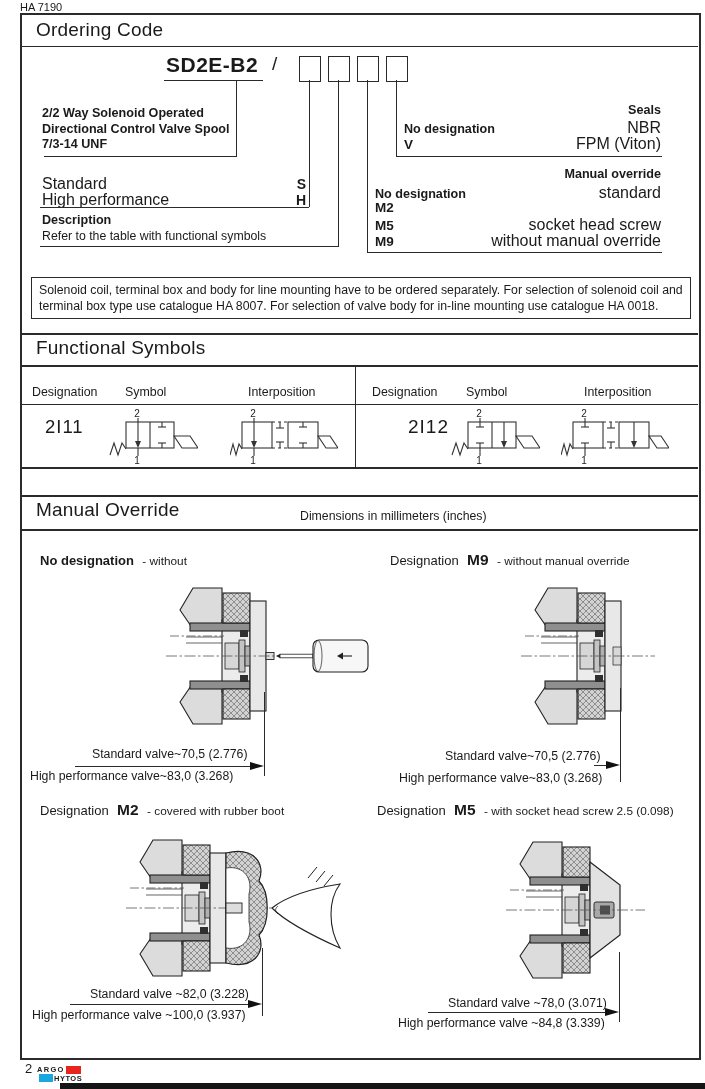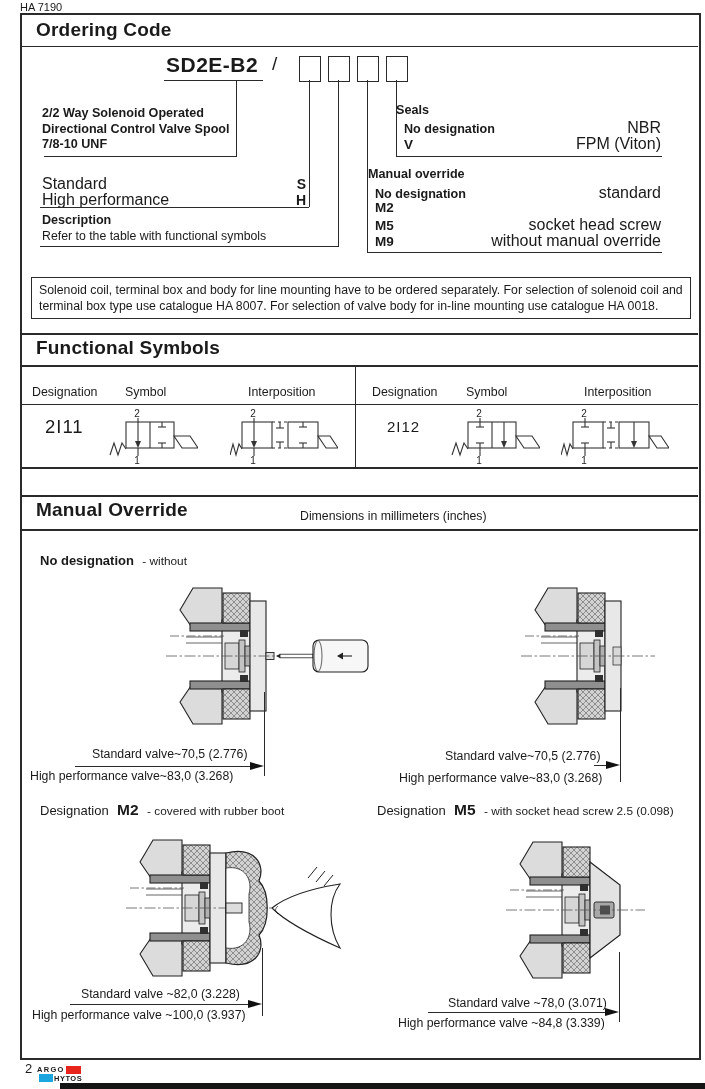--- a/index.html
+++ b/index.html
@@ -3,27 +3,27 @@
 <meta charset="utf-8">
 <style>
   html,body{margin:0;padding:0;background:#fff}
   #page{position:relative;width:705px;height:1089px;background:#fff;overflow:hidden;
         font-family:"Liberation Sans",sans-serif;color:#1a1a1a}
   .t{position:absolute;white-space:nowrap;font-size:12.3px;line-height:15px;color:#1a1a1a}
   .b{font-weight:bold}
   .hl{position:absolute;background:#2a2a2a;height:1.3px}
   .vl{position:absolute;background:#2a2a2a;width:1.2px}
   .frame{position:absolute;left:20px;top:13px;width:677px;height:1043px;border:2px solid #2b2b2b}
-  .sec{position:absolute;font-size:19px;font-weight:bold;letter-spacing:0.2px}
+  .sec{position:absolute;font-size:19px;font-weight:normal;letter-spacing:0.2px}
   .model{position:absolute;font-size:21px;font-weight:bold;letter-spacing:0.5px}
   .slash{position:absolute;font-size:19px}
   .cbox{position:absolute;width:20px;height:24px;border:1.4px solid #2a2a2a;background:#fff}
   .rows{position:absolute}
   .row{display:flex;justify-content:space-between;align-items:baseline}
-  .right{}
+  .right{text-align:right}
   .note{position:absolute;left:31px;top:277px;width:644px;border:1.4px solid #2b2b2b;
         padding:4px 7px;font-size:12.3px;line-height:16px}
   .sy,.dg{position:absolute}
   svg text{font-family:"Liberation Sans",sans-serif;font-size:10px;fill:#222;text-anchor:middle}
   .arr{position:absolute;width:0;height:0;border-top:4.5px solid transparent;
        border-bottom:4.5px solid transparent;border-left:14px solid #111}
   .dimtext{position:absolute;white-space:nowrap;font-size:12.3px}
   .vlabel{position:absolute;white-space:nowrap}
   .vlabel .pfx{font-size:13px}
   .vlabel .code{font-size:15.5px;font-weight:bold;margin-left:4px}
@@ -84,21 +84,21 @@
 
   <div class="vl" style="left:236px;top:80px;height:77px"></div>
   <div class="vl" style="left:309px;top:80px;height:127px"></div>
   <div class="vl" style="left:338px;top:80px;height:167px"></div>
   <div class="vl" style="left:367px;top:80px;height:172px"></div>
   <div class="vl" style="left:396px;top:80px;height:76px"></div>
 
   <div class="t b" style="left:42px;top:106px;font-size:12.6px;line-height:15.5px">
     <div>2/2 Way Solenoid Operated</div>
     <div>Directional Control Valve Spool</div>
-    <div>7/8-10 UNF</div>
+    <div>7/3-14 UNF</div>
   </div>
   <div class="hl" style="left:44px;top:156px;width:193px"></div>
 
   <div class="rows" style="left:42px;top:175px;width:264px">
     <div class="row" style="height:16px">
       <span>Standard</span>
       <span class="b" style="font-size:14px">S</span>
     </div>
     <div class="row" style="height:16px">
       <span>High performance</span>
@@ -154,21 +154,21 @@
   <div class="hl" style="left:22px;top:467px;width:676px;height:1.5px"></div>
 
   <div class="t" style="left:32px;top:385px;font-size:12.4px">Designation</div>
   <div class="t" style="left:125px;top:385px;font-size:12.4px">Symbol</div>
   <div class="t" style="left:248px;top:385px;font-size:12.4px">Interposition</div>
   <div class="t" style="left:372px;top:385px;font-size:12.4px">Designation</div>
   <div class="t" style="left:466px;top:385px;font-size:12.4px">Symbol</div>
   <div class="t" style="left:584px;top:385px;font-size:12.4px">Interposition</div>
 
   <div class="t" style="left:45px;top:419px;font-size:18.5px;letter-spacing:1px">2I11</div>
-  <div class="t" style="left:387px;top:419px;font-size:15px;letter-spacing:1px">2I12</div>
+  <div class="t" style="left:408px;top:419px;font-size:19px;letter-spacing:1px">2I12</div>
 
   <svg class="sy" style="left:108px;top:408px" width="90" height="56" viewBox="0 0 90 56">
     <g stroke="#333" stroke-width="1.1" fill="none">
       <rect x="18" y="14" width="48" height="26"></rect>
       <line x1="42" y1="14" x2="42" y2="40"></line>
       <line x1="30" y1="10" x2="30" y2="14"></line>
       <line x1="30" y1="40" x2="30" y2="48"></line>
       <line x1="30" y1="14" x2="30" y2="38"></line>
       <polyline points="2,47 6,35 10,47 14,35 18,41"></polyline>
       <polygon points="66,28 82,28 90,40 74,40"></polygon>
@@ -253,20 +253,25 @@
 
   <div class="hl" style="left:22px;top:495px;width:676px;height:1.5px"></div>
   <div class="sec" style="left:36px;top:499px">Manual Override</div>
   <div class="t" style="left:300px;top:509px">Dimensions in millimeters (inches)</div>
   <div class="hl" style="left:22px;top:529px;width:676px;height:1.5px"></div>
 
   <div class="vlabel" style="left:40px;top:551px">
     <span class="pfx b">No designation</span>
     <span class="sfx">- without</span>
   </div>
+  <div class="vlabel" style="left:390px;top:551px">
+    <span class="pfx">Designation</span>
+    <span class="code">M9</span>
+    <span class="sfx">- without manual override</span>
+  </div>
   <div class="vlabel" style="left:40px;top:801px">
     <span class="pfx">Designation</span>
     <span class="code">M2</span>
     <span class="sfx">- covered with rubber boot</span>
   </div>
   <div class="vlabel" style="left:377px;top:801px">
     <span class="pfx">Designation</span>
     <span class="code">M5</span>
     <span class="sfx">- with socket head screw 2.5 (0.098)</span>
   </div>
@@ -324,21 +329,21 @@
   <div class="arr" style="left:250px;top:762px"></div>
   <div class="vl" style="left:264px;top:692px;height:84px;width:1px"></div>
   <div class="dimtext" style="left:30px;top:769px">High performance valve~83,0 (3.268)</div>
 
   <div class="dimtext" style="left:445px;top:749px">Standard valve~70,5 (2.776)</div>
   <div class="hl" style="left:594px;top:765px;width:13px;height:1.2px"></div>
   <div class="arr" style="left:606px;top:761px"></div>
   <div class="vl" style="left:620px;top:688px;height:94px;width:1px"></div>
   <div class="dimtext" style="left:399px;top:771px">High performance valve~83,0 (3.268)</div>
 
-  <div class="dimtext" style="left:81px;top:987px">Standard valve ~82,0 (3.228)</div>
+  <div class="dimtext" style="left:90px;top:987px">Standard valve ~82,0 (3.228)</div>
   <div class="hl" style="left:70px;top:1004px;width:179px;height:1.2px"></div>
   <div class="arr" style="left:248px;top:1000px"></div>
   <div class="vl" style="left:262px;top:948px;height:68px;width:1px"></div>
   <div class="dimtext" style="left:32px;top:1008px">High performance valve ~100,0 (3.937)</div>
 
   <div class="dimtext" style="left:448px;top:996px">Standard valve ~78,0 (3.071)</div>
   <div class="hl" style="left:428px;top:1012px;width:177px;height:1.2px"></div>
   <div class="arr" style="left:605px;top:1008px"></div>
   <div class="vl" style="left:619px;top:952px;height:70px;width:1px"></div>
   <div class="dimtext" style="left:398px;top:1016px">High performance valve ~84,8 (3.339)</div>

